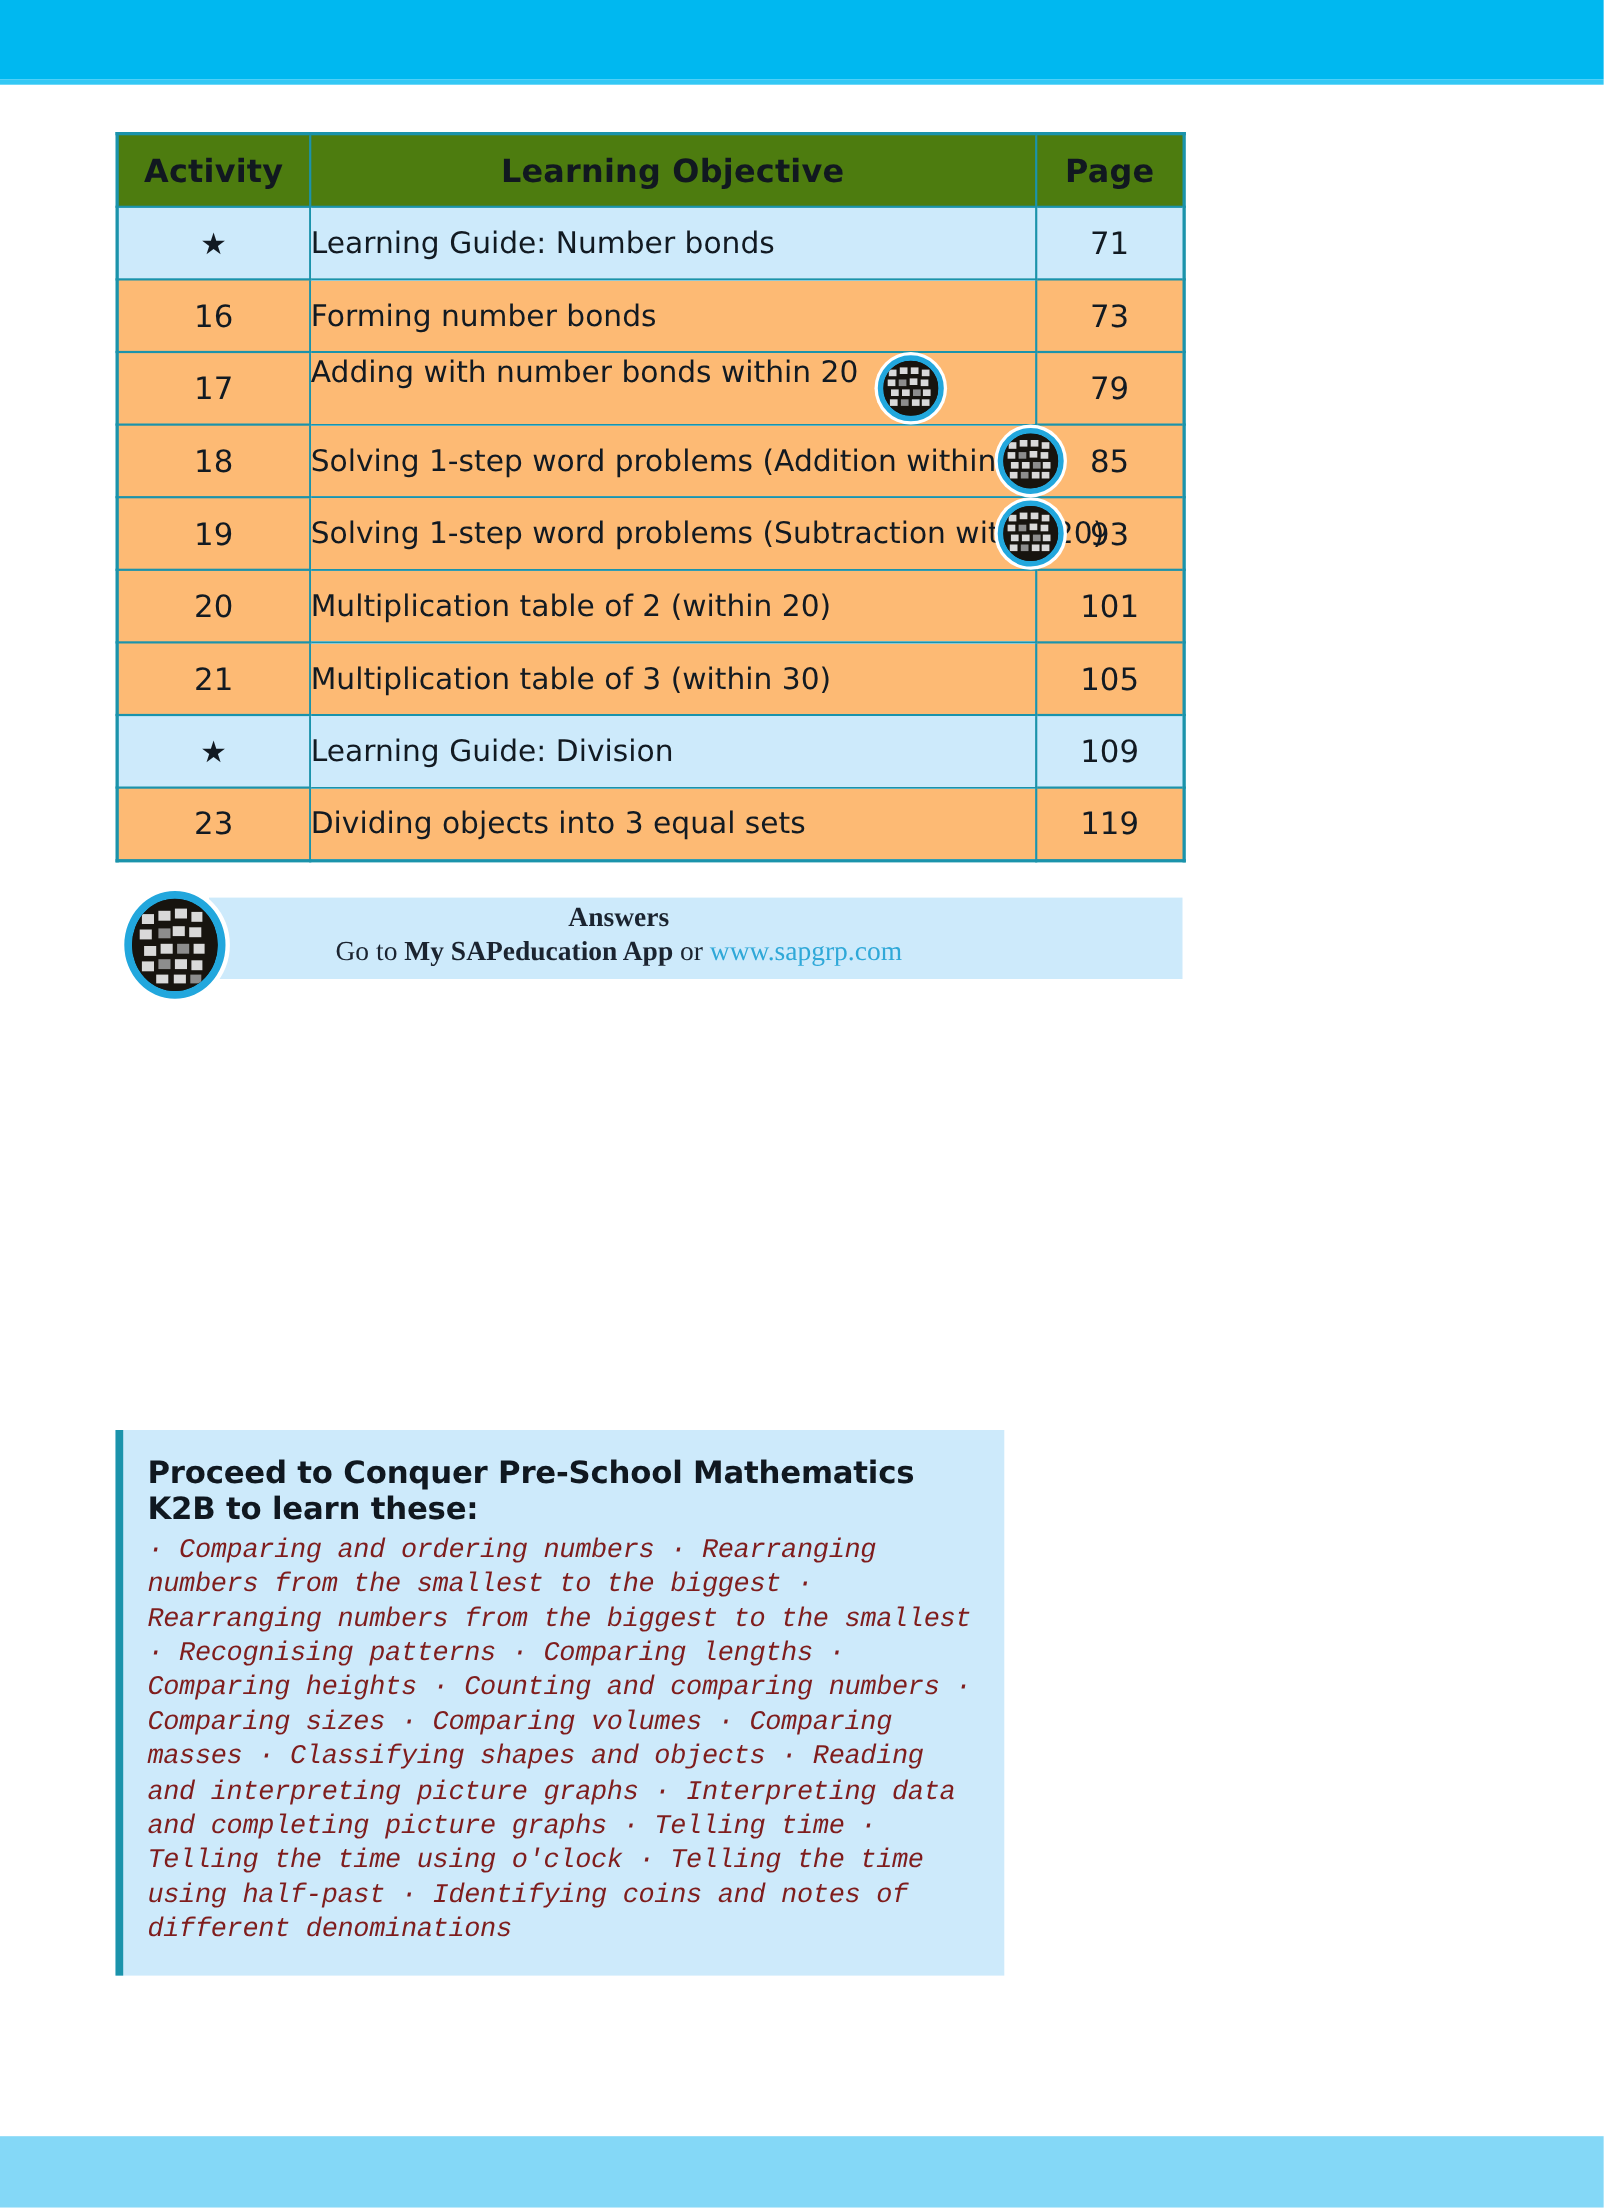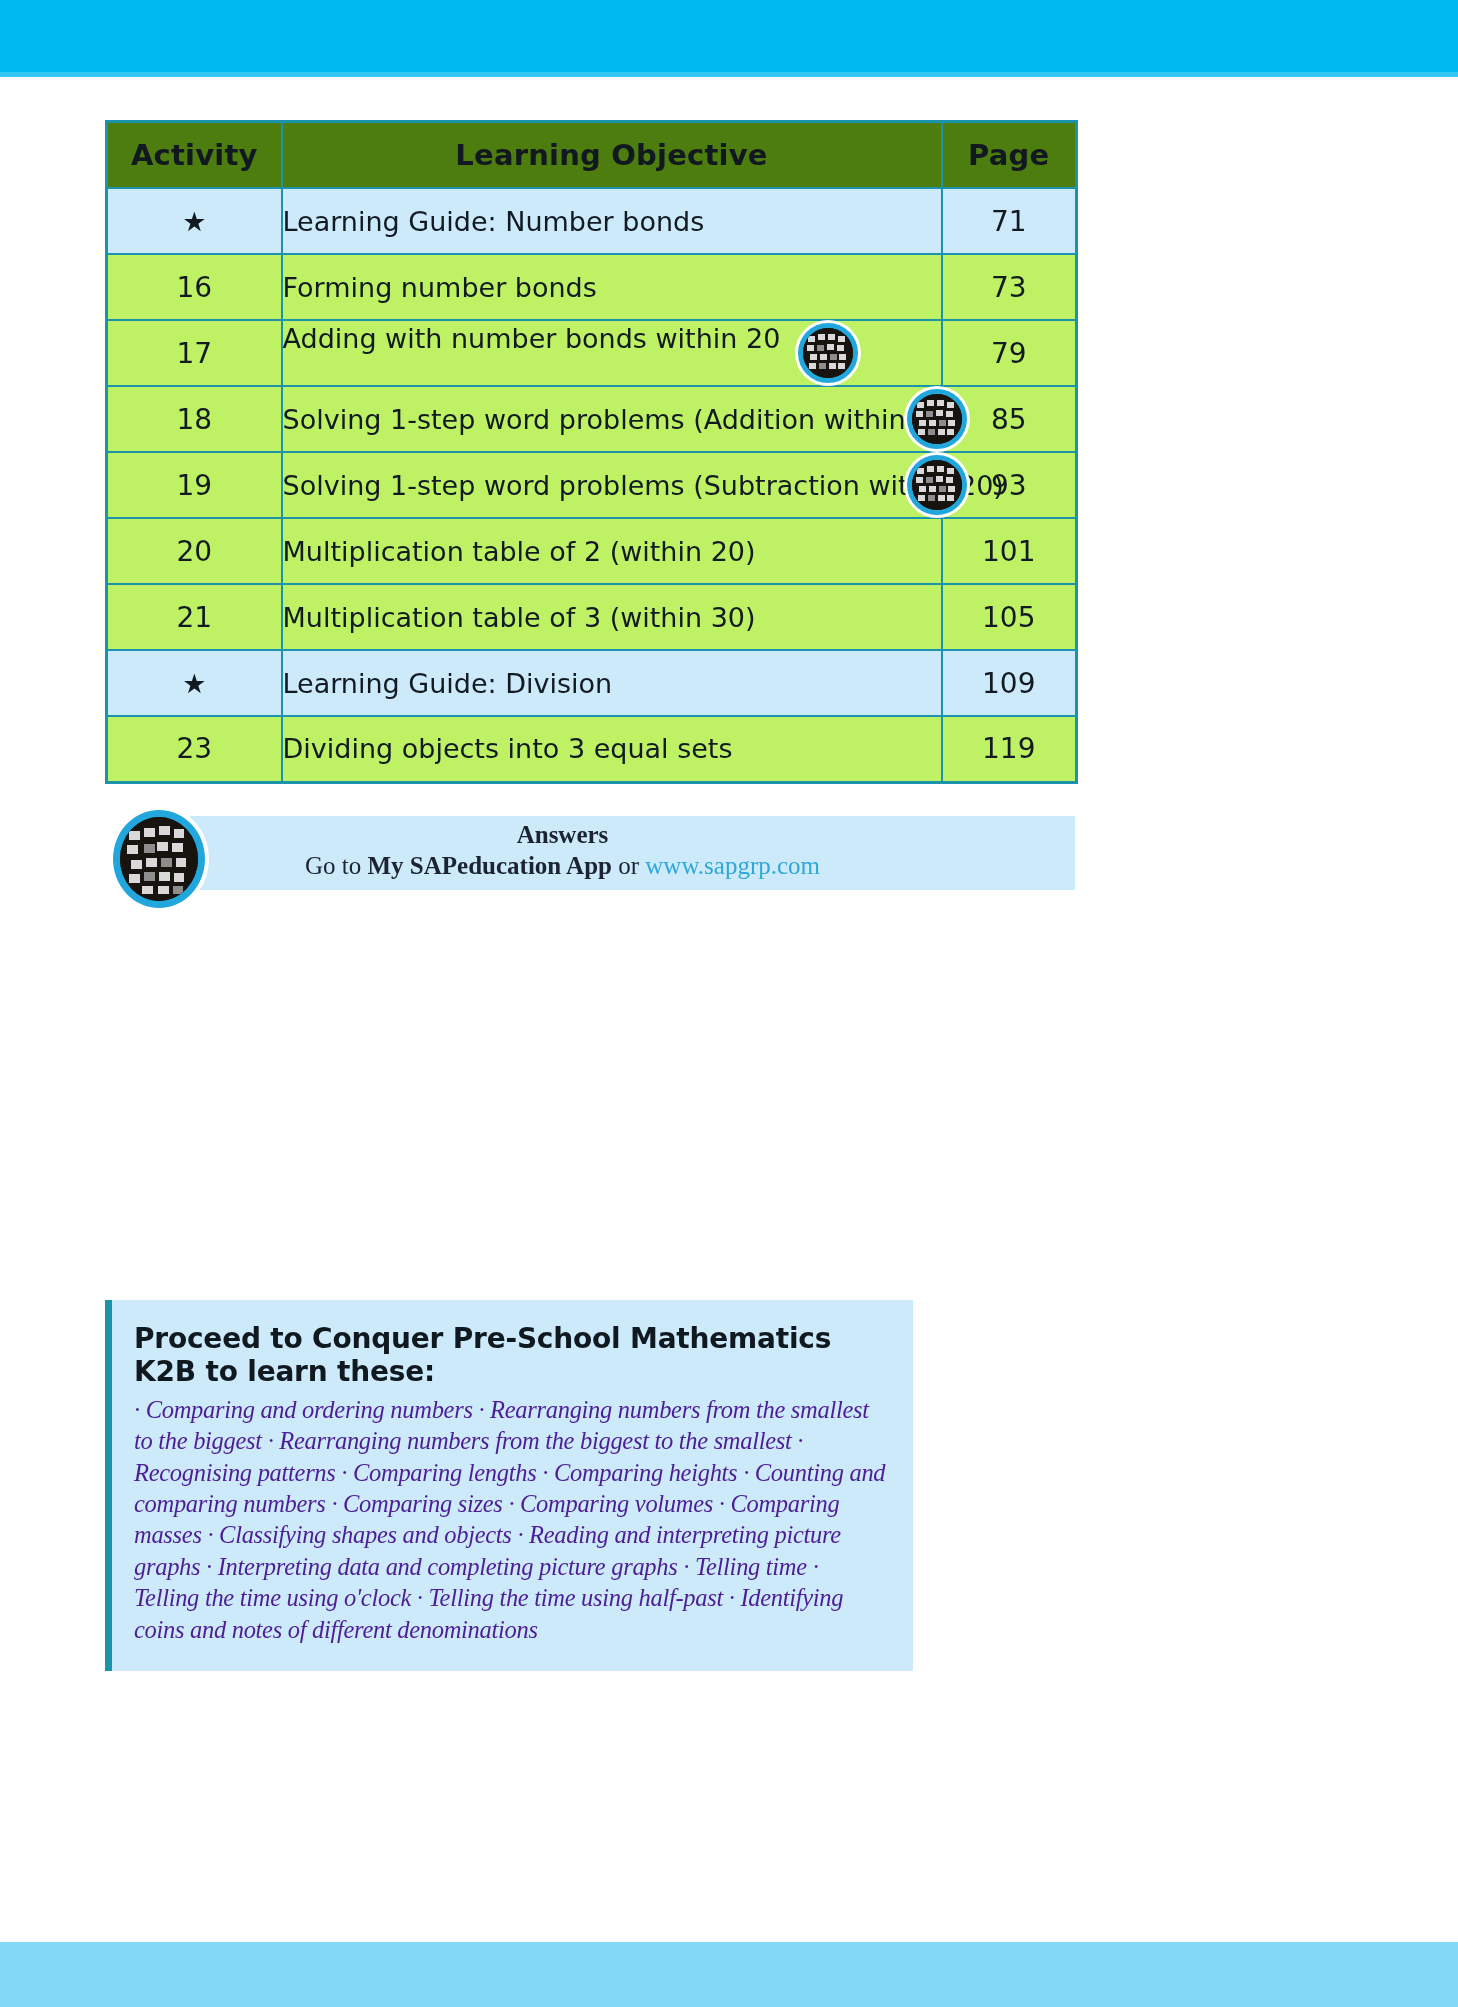--- a/index.html
+++ b/index.html
@@ -68,21 +68,21 @@
     font-family: "DejaVu Sans", sans-serif;
     font-weight: bold;
     font-size: 29px;
     color: #111820;
     text-align: center;
     letter-spacing: 0.2px;
   }
 
   tbody tr { height: 66px; }
   tbody tr.highlight td { background: #cdeafb; }
-  tbody tr td { background: #bef264; }
+  tbody tr td { background: #fdba74; }
 
   td.activity {
     text-align: center;
     font-family: "DejaVu Sans", sans-serif;
     font-size: 28px;
     color: #121a22;
   }
   td.activity .star {
     font-size: 27px;
     line-height: 1;
@@ -192,25 +192,25 @@
   }
   .proceed-title {
     font-family: "DejaVu Sans", sans-serif;
     font-weight: bold;
     font-size: 28px;
     color: #101820;
     margin-bottom: 6px;
     letter-spacing: -0.2px;
   }
   .proceed-body {
-    font-family: Liberation Serif, serif;
+    font-family: Liberation Mono, monospace;
     font-style: italic;
     font-size: 24.5px;
     line-height: 1.28;
-    color: #4c1d95;
+    color: #7f1d1d;
     letter-spacing: -0.3px;
   }
 </style>
 </head>
 <body>
 
 <div class="banner-top"></div>
 <div class="banner-top-line"></div>
 
 <div class="content">

